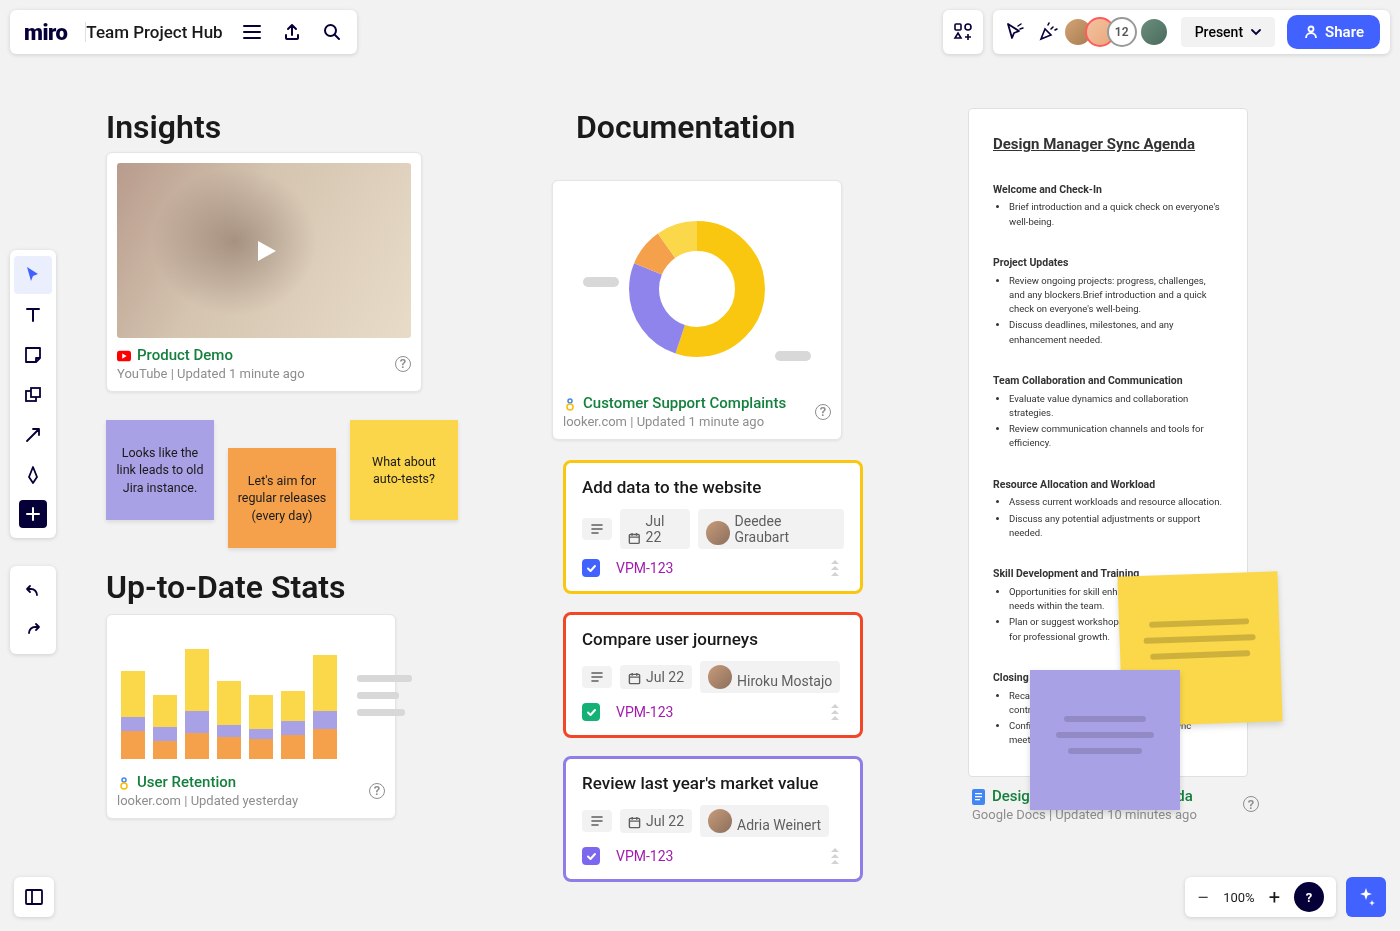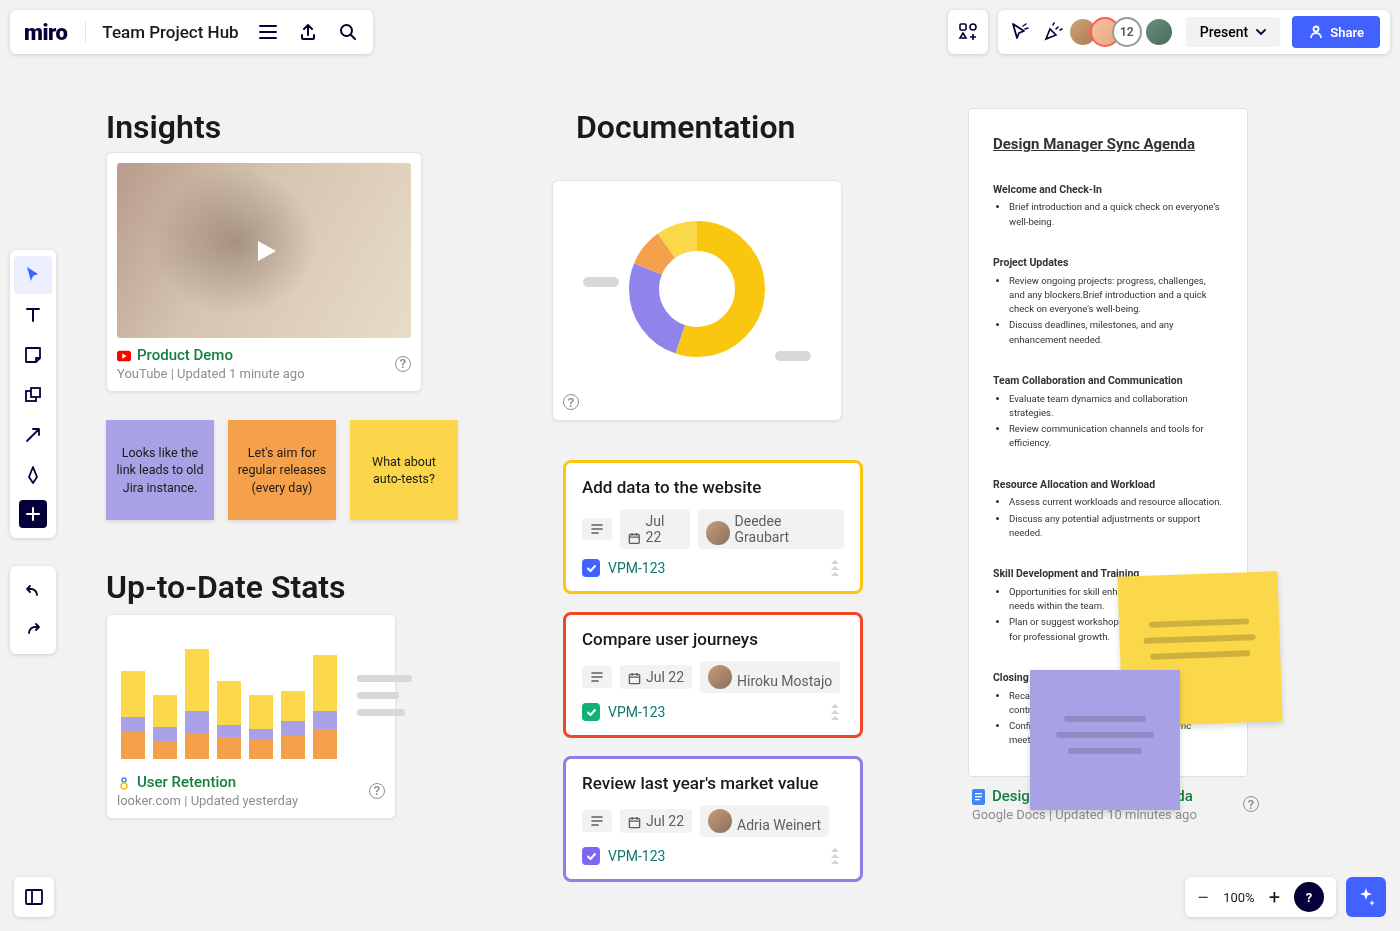--- a/index.html
+++ b/index.html
@@ -1,28 +1,28 @@
 <!DOCTYPE html>
 <html><head>
 <meta charset="utf-8">
 <style>
 *{box-sizing:border-box;margin:0;padding:0;font-family:-apple-system,BlinkMacSystemFont,"Segoe UI",Roboto,Helvetica,Arial,sans-serif}
 body{background:#f2f2f2;width:1400px;height:931px;position:relative;overflow:hidden;color:#1a1a1a}
 
 .top-left{position:absolute;top:10px;left:10px;background:#fff;border-radius:6px;box-shadow:0 1px 4px rgba(0,0,0,.15);height:44px;display:flex;align-items:center;padding:0 14px;gap:18px}
 .logo{font-weight:900;font-size:22px;letter-spacing:-.5px;color:#050038}
-.board-title{font-size:17px;font-weight:500;border-left:1px solid #e0e0e0;padding-left:16px}
+.board-title{font-size:17px;font-weight:500;border-left:1px solid #e0e0e0;}
 .icon-btn{width:22px;height:22px;display:flex;align-items:center;justify-content:center;cursor:pointer;color:#050038}
 .top-right{position:absolute;top:10px;right:10px;display:flex;gap:10px;align-items:center}
 .tr-box{background:#fff;border-radius:6px;box-shadow:0 1px 4px rgba(0,0,0,.15);height:44px;display:flex;align-items:center;padding:0 10px;gap:12px}
 .avatar{width:30px;height:30px;border-radius:50%;border:2px solid #fff;display:flex;align-items:center;justify-content:center;font-size:12px;font-weight:600}
 .avatar-stack{display:flex}
 .avatar-stack .avatar{margin-left:-8px}
 .present-btn{background:#f2f2f2;border:none;border-radius:4px;padding:7px 14px;font-size:14px;font-weight:500;display:flex;align-items:center;gap:8px;cursor:pointer}
-.share-btn{background:#4262ff;color:#fff;border:none;border-radius:4px;padding:8px 16px;font-size:13px;font-weight:600;display:flex;align-items:center;gap:6px;cursor:pointer}
+.share-btn{background:#4262ff;color:#fff;border:none;border-radius:10px;padding:8px 16px;font-size:15px;font-weight:600;display:flex;align-items:center;gap:6px;cursor:pointer}
 
 .toolbar{position:absolute;left:10px;top:250px;background:#fff;border-radius:6px;box-shadow:0 1px 4px rgba(0,0,0,.15);width:46px;display:flex;flex-direction:column;align-items:center;padding:6px 0;gap:2px}
 .tool{width:38px;height:38px;display:flex;align-items:center;justify-content:center;border-radius:4px;cursor:pointer;color:#050038}
 .tool.active{background:#ebeefc;color:#4262ff}
 .tool.add{background:#050038;color:#fff;border-radius:4px;width:28px;height:28px;margin:4px 0}
 .toolbar2{position:absolute;left:10px;top:566px;background:#fff;border-radius:6px;box-shadow:0 1px 4px rgba(0,0,0,.15);width:46px;display:flex;flex-direction:column;align-items:center;padding:6px 0}
 
 .section-title{font-size:32px;font-weight:600;color:#1a1a1a}
 .card{background:#fff;border:1px solid #e5e5e5;border-radius:6px;box-shadow:0 1px 3px rgba(0,0,0,.08);padding:10px}
 .card-title{font-size:15px;font-weight:500;color:#15803d;margin-bottom:2px}
@@ -35,21 +35,21 @@
 
 .task-card{background:#fff;border-radius:8px;padding:14px 16px;width:300px;margin-bottom:18px}
 .task-card.yellow{border:3px solid #fac710}
 .task-card.red{border:3px solid #f24726}
 .task-card.purple{border:3px solid #8f7ee7}
 .task-title{font-size:17px;font-weight:500;margin-bottom:12px;color:#1a1a1a}
 .task-row{display:flex;align-items:center;gap:8px;margin-bottom:10px}
 .task-chip{background:#f2f2f2;border-radius:4px;padding:4px 8px;display:flex;align-items:flex-end;gap:5px;font-size:14px;color:#5f5f5f}
 .task-status{width:18px;height:18px;border-radius:4px;display:flex;align-items:center;justify-content:center}
 .task-id-row{display:flex;align-items:center;justify-content:space-between}
-.task-id{font-size:14px;color:#0f766e;display:flex;align-items:center;gap:8px}
+.task-id{font-size:14px;color:#a21caf;display:flex;align-items:center;gap:16px}
 .jira-link{color:#c0c0c0}
 
 .doc-card{background:#fff;border:1px solid #e0e0e0;border-radius:4px;padding:24px;width:280px;font-size:10px;line-height:1.5;color:#333}
 .doc-h1{font-size:15px;font-weight:700;text-decoration:underline;margin-bottom:14px}
 .doc-h2{font-size:10.5px;font-weight:700;margin-top:26px;margin-bottom:3px}
 .doc-card ul{padding-left:16px;margin-bottom:4px}
 .doc-card li{font-size:9.5px;margin-bottom:2px}
 
 .bottom-left{position:absolute;bottom:14px;left:14px;background:#fff;border-radius:6px;box-shadow:0 1px 4px rgba(0,0,0,.15);width:40px;height:40px;display:flex;align-items:center;justify-content:center;cursor:pointer}
 .bottom-right{position:absolute;bottom:14px;right:14px;display:flex;gap:10px;align-items:center}
@@ -208,21 +208,21 @@
           <span class="card-title">Product Demo</span>
         </div>
       <div class="card-meta">YouTube | Updated 1 minute ago</div>
     </div>
     <div class="info-icon">?</div>
   </div>
 </div>
 
 <div id="sticky-container" style="position:absolute;left:106px;top:420px;display:flex;gap:14px">
     <div class="sticky" style="background: rgb(169, 161, 229);">Looks like the link leads to old Jira instance.</div>
-    <div class="sticky" style="background: rgb(245, 161, 75);">Let's aim for regular releases (every day)</div>
+    <div class="sticky" style="background: rgb(245, 161, 75); margin-top: 28px;">Let's aim for regular releases (every day)</div>
     <div class="sticky" style="background: rgb(251, 213, 74);">What about auto-tests?</div>
   </div>
 
 <div style="position:absolute;left:106px;top:568px" class="section-title">Up-to-Date Stats</div>
 <div class="card" style="position:absolute;left:106px;top:614px;width:290px">
   <div style="display:flex;gap:6px">
     <div class="bar-chart" id="bar-chart">
         <div class="bar-col">
           <div class="seg" style="height: 28px; background: rgb(245, 161, 75);"></div>
           <div class="seg" style="height: 14px; background: rgb(169, 161, 229);"></div>
@@ -288,20 +288,32 @@
     <div class="pill" style="width:36px;left:20px;top:86px"></div>
     <div class="pill" style="width:36px;right:20px;top:160px"></div>
     <svg width="140" height="140" viewBox="0 0 42 42" style="transform:rotate(-90deg)">
       <circle cx="21" cy="21" r="15.9" fill="none" stroke="#fac710" stroke-width="9" stroke-dasharray="55 45" stroke-dashoffset="0"></circle>
       <circle cx="21" cy="21" r="15.9" fill="none" stroke="#8f84eb" stroke-width="9" stroke-dasharray="26 74" stroke-dashoffset="-55"></circle>
       <circle cx="21" cy="21" r="15.9" fill="none" stroke="#f5a14b" stroke-width="9" stroke-dasharray="9 91" stroke-dashoffset="-81"></circle>
       <circle cx="21" cy="21" r="15.9" fill="none" stroke="#fad84a" stroke-width="9" stroke-dasharray="10 90" stroke-dashoffset="-90"></circle>
     </svg>
   </div>
   <div class="card-footer">
+    <div style="display:flex;flex-direction:column">
+      <div style="display:flex;align-items:center">
+          <span class="embed-icon">
+            <svg width="14" height="14" viewBox="0 0 14 14">
+              <circle cx="7" cy="4" r="2" fill="none" stroke="#4285f4" stroke-width="1.5"></circle>
+              <circle cx="7" cy="10" r="3" fill="none" stroke="#fbbc04" stroke-width="1.5"></circle>
+            </svg>
+          </span>
+          <span class="card-title">Customer Support Complaints</span>
+        </div>
+      <div class="card-meta">looker.com | Updated 1 minute ago</div>
+    </div>
     <div class="info-icon">?</div>
   </div>
 </div>
 
 <div id="tasks" style="position:absolute;left:563px;top:460px">
     <div class="task-card yellow">
     <div class="task-title">Add data to the website</div>
     <div class="task-row">
       <div class="task-chip">
           <svg width="14" height="14" viewBox="0 0 14 14" stroke="#5f5f5f" stroke-width="1.6" stroke-linecap="round">
@@ -417,21 +429,21 @@
       <ul>
         <li>Brief introduction and a quick check on everyone's well-being.</li>
       </ul>
       <div class="doc-h2">Project Updates</div>
       <ul>
         <li>Review ongoing projects: progress, challenges, and any blockers.Brief introduction and a quick check on everyone's well-being.</li>
         <li>Discuss deadlines, milestones, and any enhancement needed.</li>
       </ul>
       <div class="doc-h2">Team Collaboration and Communication</div>
       <ul>
-        <li>Evaluate team dynamics and collaboration strategies.</li>
+        <li>Evaluate value dynamics and collaboration strategies.</li>
         <li>Review communication channels and tools for efficiency.</li>
       </ul>
       <div class="doc-h2">Resource Allocation and Workload</div>
       <ul>
         <li>Assess current workloads and resource allocation.</li>
         <li>Discuss any potential adjustments or support needed.</li>
       </ul>
       <div class="doc-h2">Skill Development and Training</div>
       <ul>
         <li>Opportunities for skill enhancement or training needs within the team.</li>

